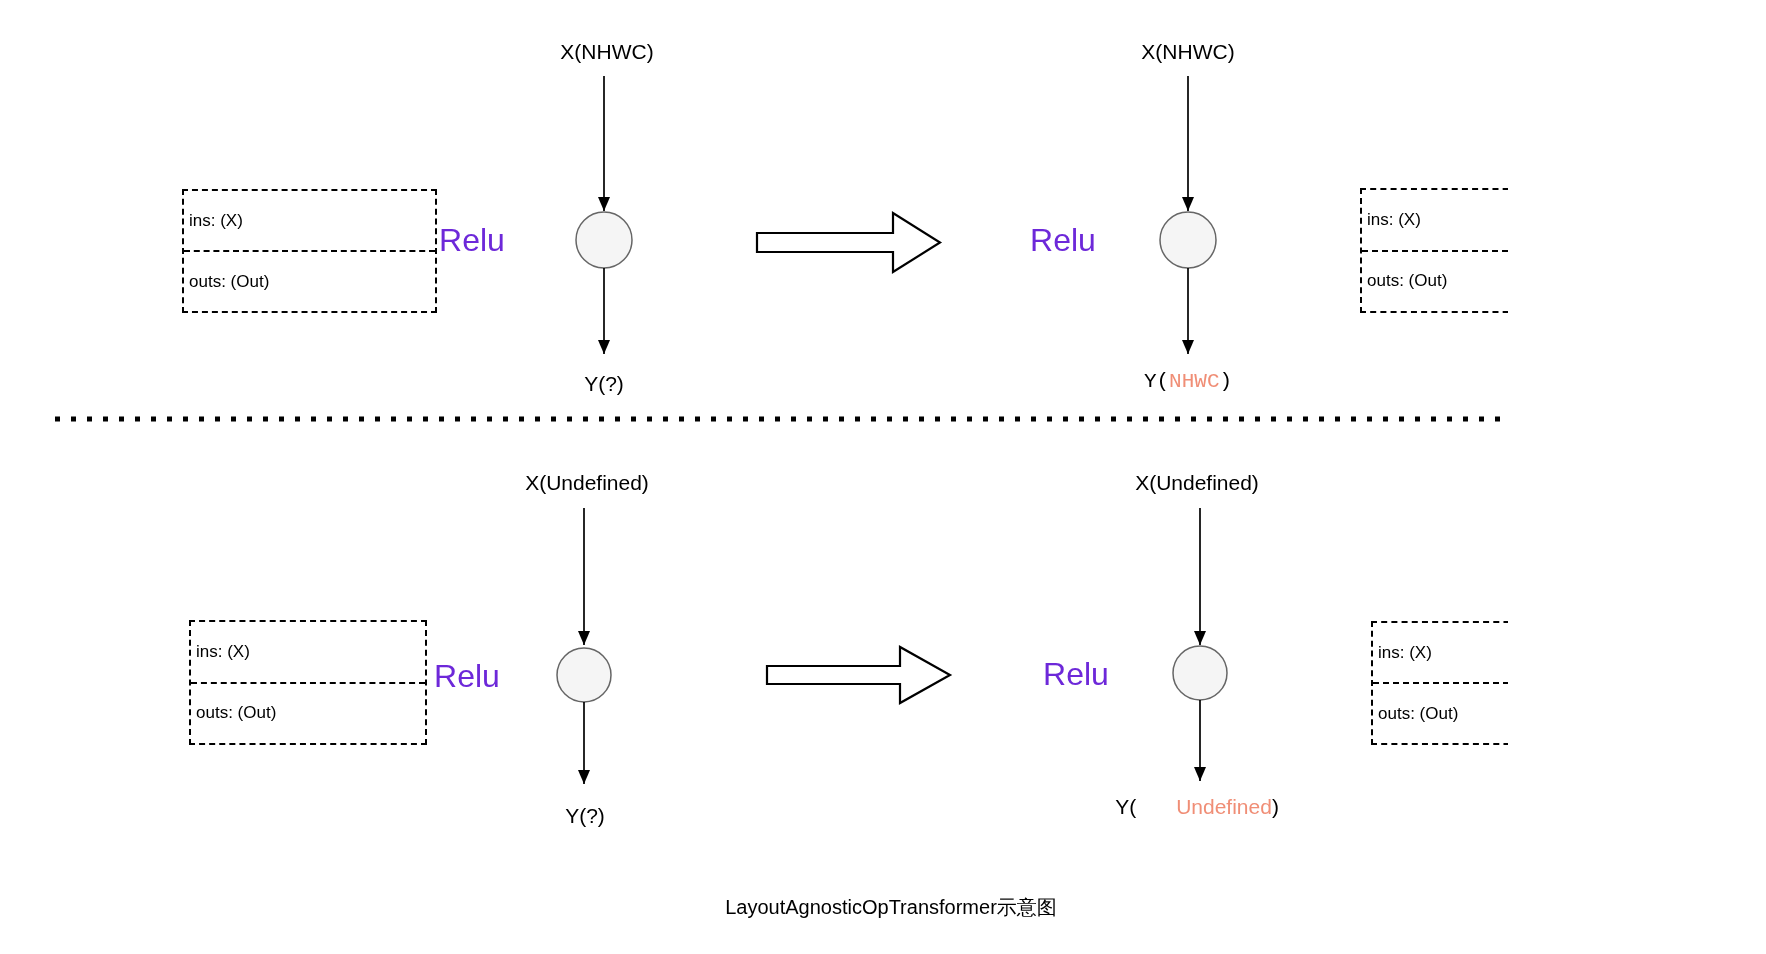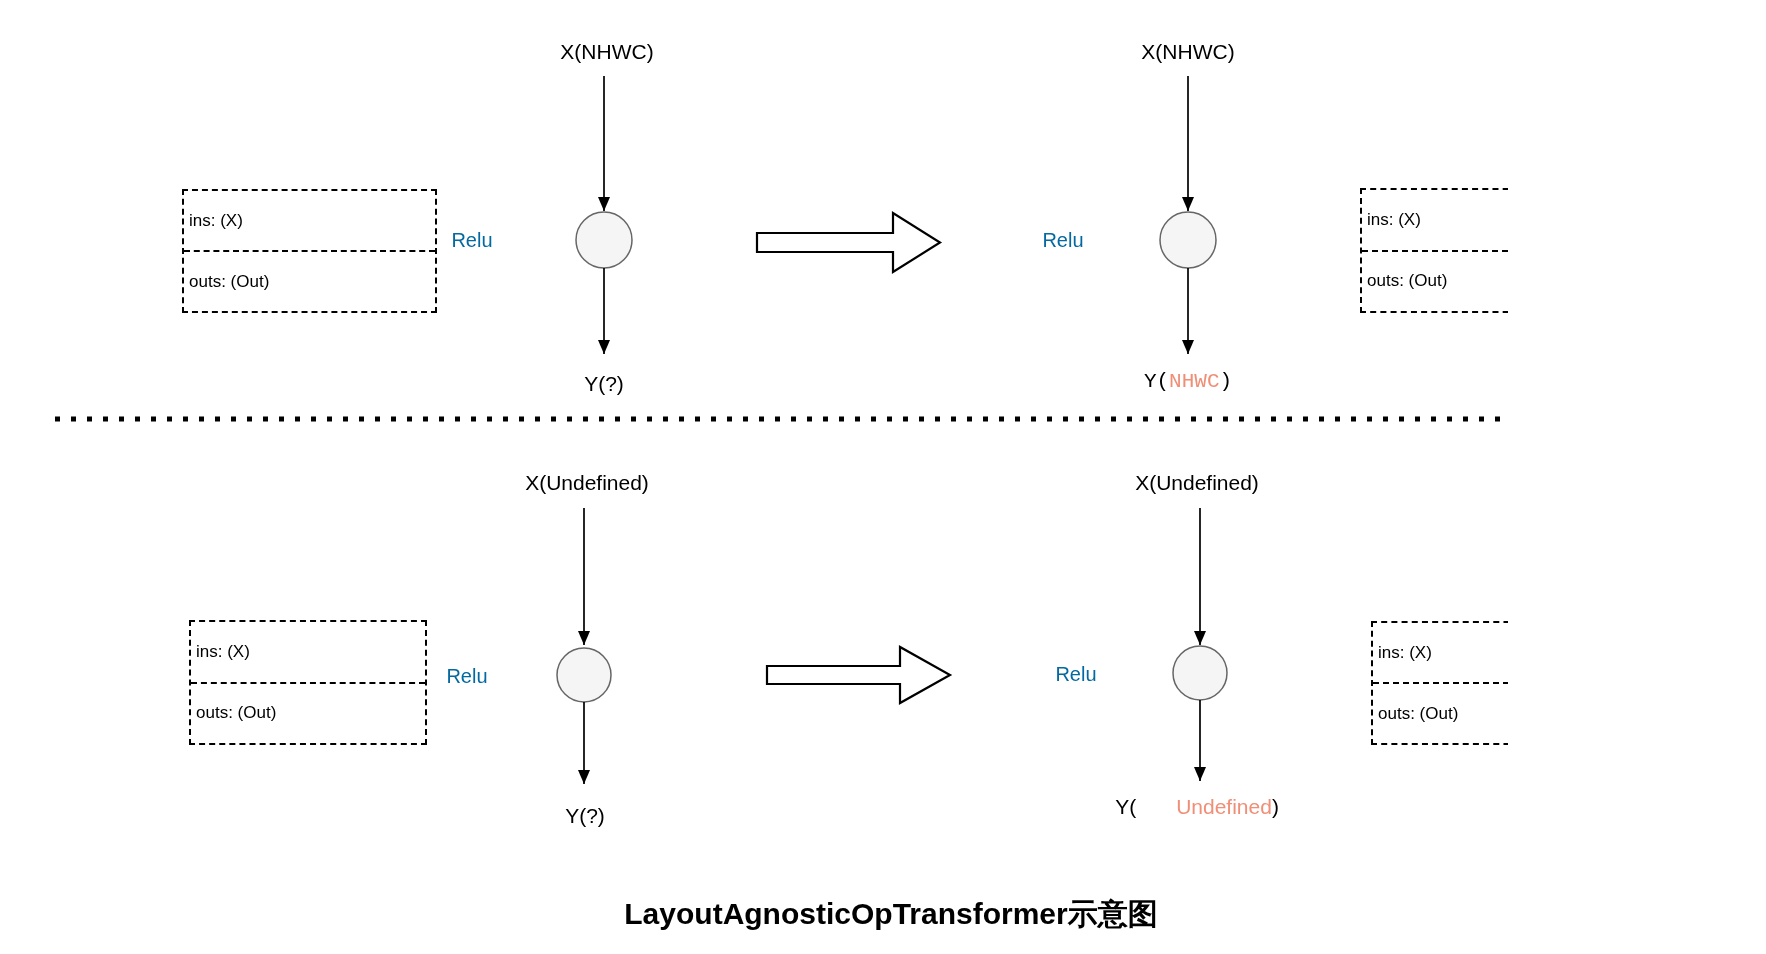--- a/index.html
+++ b/index.html
@@ -24,22 +24,22 @@
   .tensor-label {
     position: absolute;
     transform: translateX(-50%);
     font-size: 21px;
     color: #000;
     white-space: nowrap;
   }
   .op-label {
     position: absolute;
     transform: translate(-50%, -50%);
-    font-size: 20px;
-    color: #0369a1;
+    font-size: 32px;
+    color: #6d28d9;
     white-space: nowrap;
   }
   .props-box {
     position: absolute;
     border: 2px dashed #000;
     box-sizing: border-box;
     display: flex;
     flex-direction: column;
     background: transparent;
     margin-left: 12px;
@@ -54,22 +54,22 @@
     white-space: nowrap;
   }
   .props-cell + .props-cell {
     border-top: 2px dashed #000;
   }
   #diagram-title {
     position: absolute;
     left: 891px;
     top: 894px;
     transform: translateX(-50%);
-    font-size: 30px;
-    font-weight: bold;
+    font-size: 20px;
+    font-weight: normal;
     color: #000;
     white-space: nowrap;
   }
   
   #tl-input { left: 607px;  top: 40px; }
   #tr-input { left: 1188px; top: 40px; }
   #bl-input { left: 587px;  top: 471px; }
   #br-input { left: 1197px; top: 471px; }
   
   #tl-output { left: 604px;  top: 372px; }

